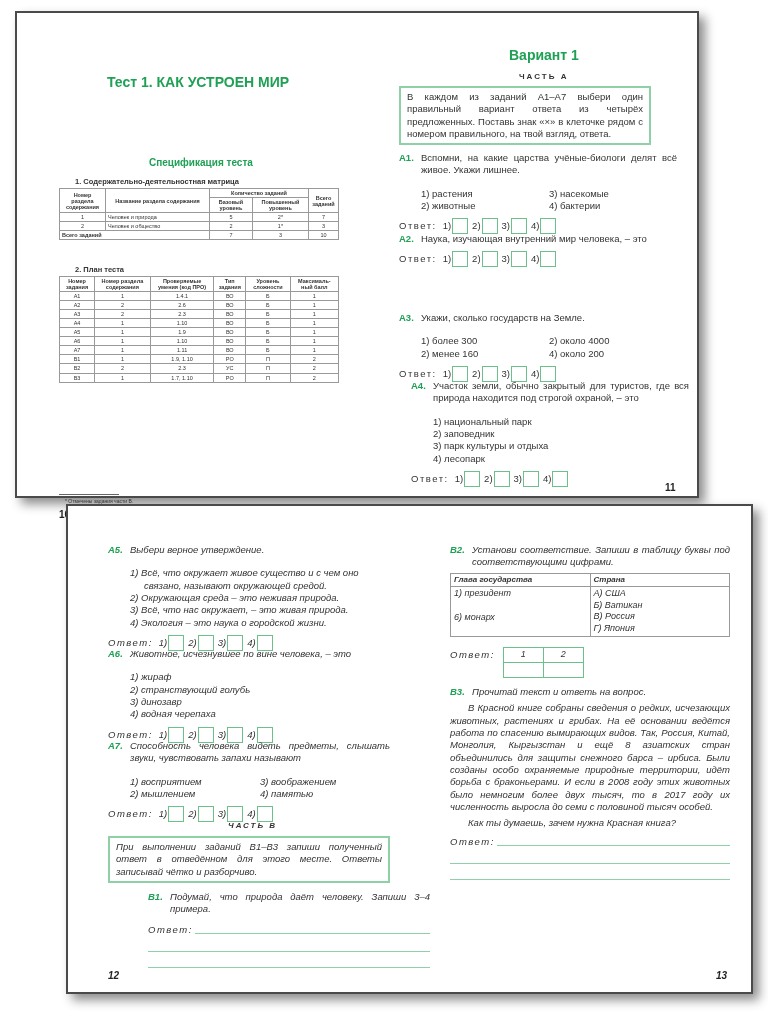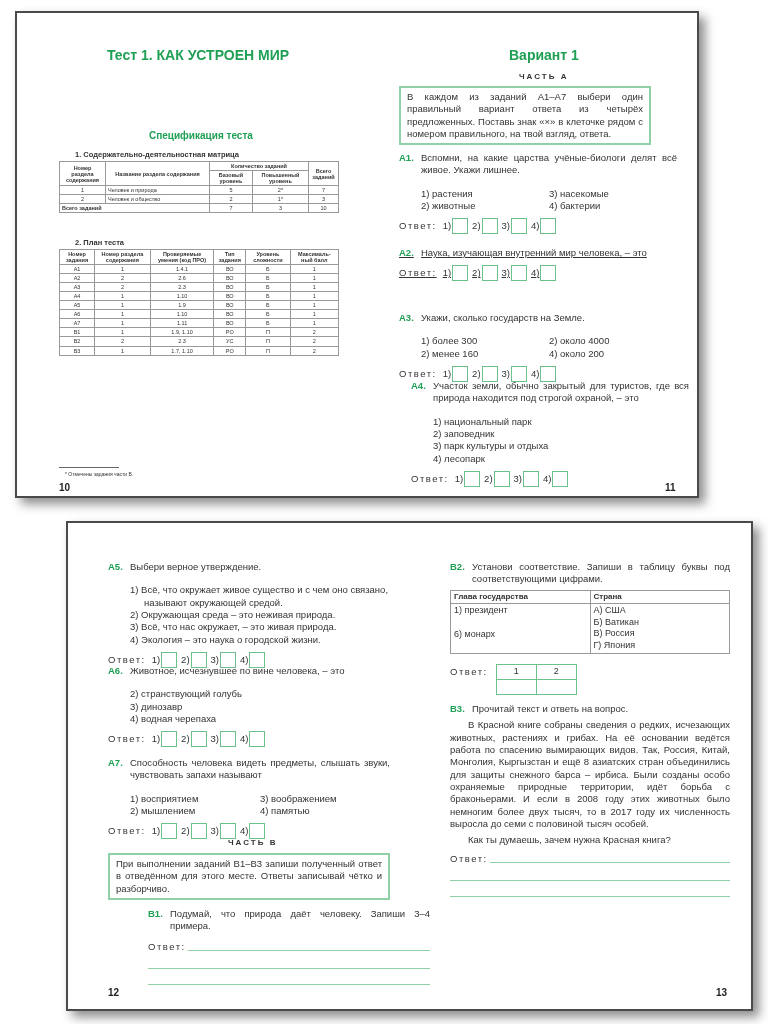--- a/index.html
+++ b/index.html
@@ -4,21 +4,21 @@
 <style>
   * { box-sizing: border-box; margin: 0; padding: 0; }
   html, body { width: 768px; height: 1024px; background: #ffffff; overflow: hidden; }
   body { position: relative; font-family: "Liberation Sans", sans-serif; color: #333; }
 
   .spread {
     position: absolute; background: #fff; border: 2px solid #4a4a4a;
     box-shadow: 6px 6px 10px rgba(0,0,0,0.45);
   }
   #spread-top { left: 15px; top: 11px; width: 684px; height: 487px; }
-  #spread-bottom { left: 66px; top: 521px; width: 687px; height: 490px; }
+  #spread-bottom { left: 66px; top: 504px; width: 687px; height: 490px; font-style: italic; }
 
   .page { position: absolute; top: 0; height: 100%; }
   .title-main { position: absolute; font-weight: bold; font-size: 14px; color: #1fa055; }
   .spec-title { position: absolute; font-weight: bold; font-size: 10px; color: #1fa055; }
   .sub-title { position: absolute; font-weight: bold; font-size: 7.5px; color: #333; }
 
   table.spec { position: absolute; border-collapse: collapse; font-size: 5.5px; color: #333; }
   table.spec th, table.spec td { border: 1px solid #999; text-align: center; padding: 1px 2px; line-height: 1.1; }
   table.spec th { font-weight: bold; }
   table.spec td.left { text-align: left; }
@@ -57,21 +57,21 @@
   table.ans-grid { border-collapse: collapse; font-size: 9px; }
   table.ans-grid td { border: 1px solid #6cc08a; width: 40px; height: 15px; text-align: center; }
 
   .para { text-indent: 18px; text-align: justify; }
 </style>
 </head>
 <body>
 
 <div class="spread" id="spread-top">
 
-  <div class="page" style="left:0;width:360px;">
+  <div class="page" style="left:0;width:360px;margin-top:27px;">
     <div class="title-main" style="left:90px;top:34px;">Тест 1. КАК УСТРОЕН МИР</div>
     <div class="spec-title" style="left:132px;top:117px;">Спецификация теста</div>
     <div class="sub-title" style="left:58px;top:137px;">1. Содержательно-деятельностная матрица</div>
 
     <table class="spec" style="left:42px;top:148px;width:280px;">
       <tbody>
           <tr>
         <th rowspan="2" style="width:46px;">Номер раздела содержания</th>
         <th rowspan="2" style="width:104px;">Название раздела содержания</th>
         <th colspan="2">Количество заданий</th>
@@ -234,21 +234,21 @@
             <span>3)</span>
             <span class="ans-box"></span>
           </span>
         <span class="ans-item">
             <span>4)</span>
             <span class="ans-box"></span>
           </span>
       </div>
     </div>
 
-    <div class="q" style="left:12px;top:234px;width:278px;text-decoration:underline;">
+    <div class="q" style="left:12px;top:220px;width:278px;">
       <div class="qhead">
           <span class="qnum">А2.</span>
           <span class="qtext">Наука, изучающая внутренний мир человека, – это</span>
         </div>
       <div class="answer-row">
         <span class="answer-label">Ответ:</span>
         <span class="ans-item">
             <span>1)</span>
             <span class="ans-box"></span>
           </span>
@@ -370,20 +370,21 @@
           </span>
       </div>
     </div>
 
     <div class="q" style="left:40px;top:142px;width:282px;">
       <div class="qhead">
           <span class="qnum">А6.</span>
           <span class="qtext">Животное, исчезнувшее по вине человека, – это</span>
         </div>
       <div class="opts">
+        <div class="opt">1) жираф</div>
         <div class="opt">2) странствующий голубь</div>
         <div class="opt">3) динозавр</div>
         <div class="opt">4) водная черепаха</div>
       </div>
       <div class="answer-row">
         <span class="answer-label">Ответ:</span>
         <span class="ans-item">
             <span>1)</span>
             <span class="ans-box"></span>
           </span>

